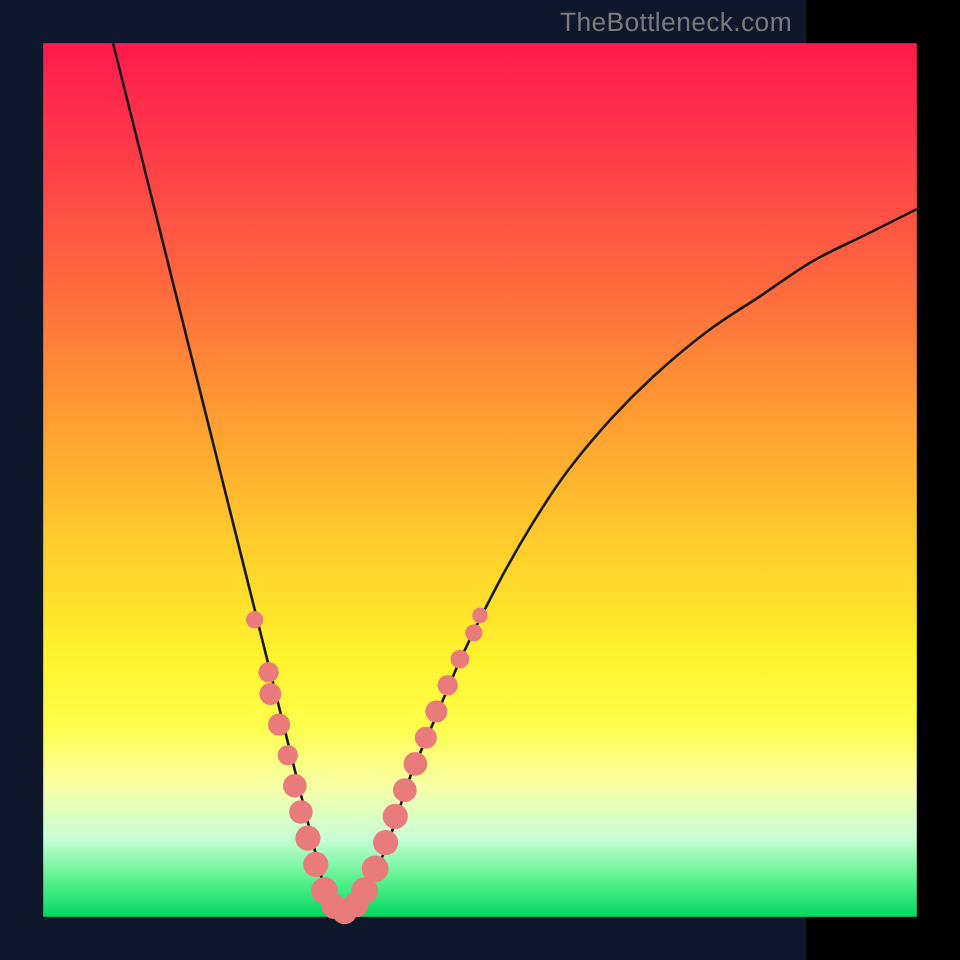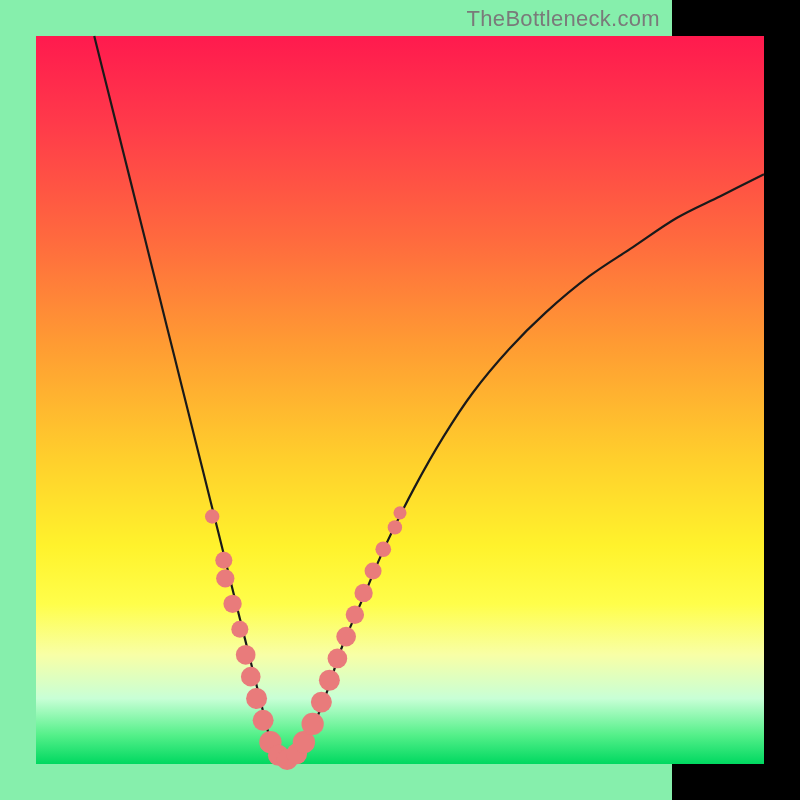--- a/index.html
+++ b/index.html
@@ -8,21 +8,21 @@
     width: 800px;
     height: 800px;
     background: #000;
     overflow: hidden;
     font-family: Arial, Helvetica, sans-serif;
   }
   .frame {
     position: relative;
     width: 672px;
     height: 800px;
-    background: #86efac;
+    background: #0f172a;
   }
   .plot-area {
     position: absolute;
     left: 36px;
     top: 36px;
     width: 728px;
     height: 728px;
     background: linear-gradient(
       to bottom,
       #ff1a4e 0%,

